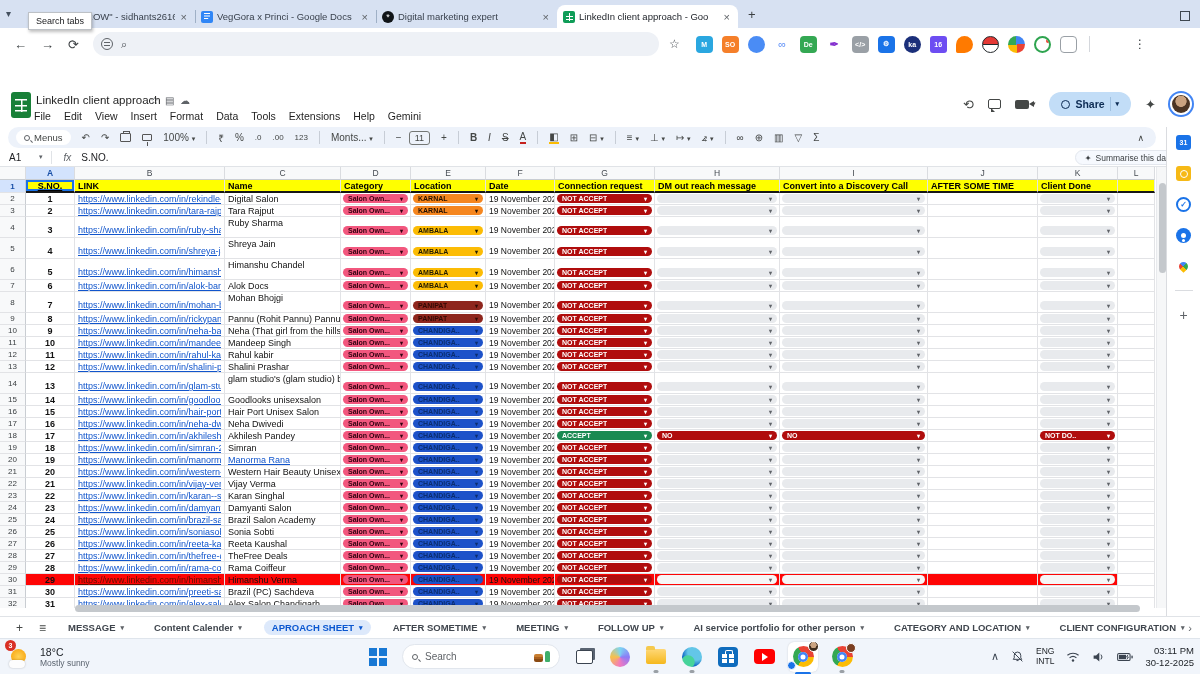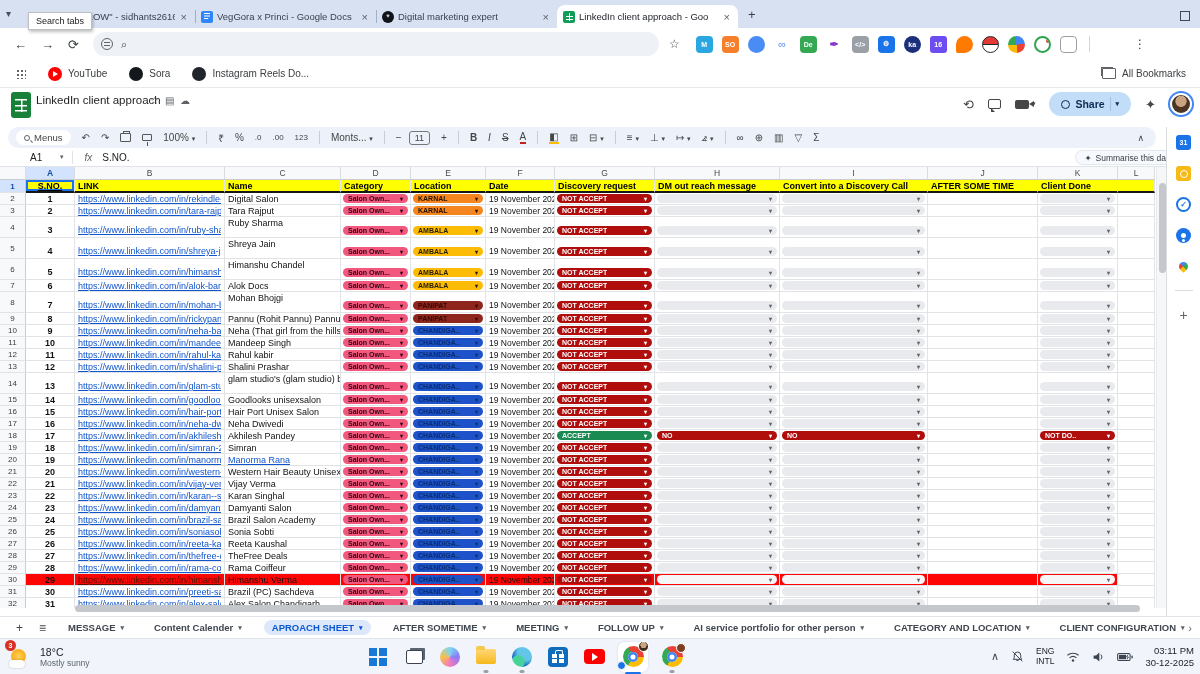--- a/index.html
+++ b/index.html
@@ -102,21 +102,21 @@
   .prn::before{content:"";position:absolute;left:2px;top:-3px;width:5px;height:2px;border:1px solid #555;border-bottom:none}
   .roller{width:10px;height:7px;border:1px solid #555;border-radius:1px;margin-left:11px;position:relative}
   .roller::after{content:"";position:absolute;left:4px;top:7px;width:1px;height:4px;background:#555}
   #fsize{display:inline-block;border:1px solid #747775;border-radius:3px;padding:0 5px;margin-left:7px;font-size:9px;line-height:12px}
   .u-red{border-bottom:2px solid #c5221f}
   .u-yel{border-bottom:2px solid #fbbc04}
   #tb-collapse{position:absolute;right:12px;font-size:9px;color:#444746}
 
   
   #fbar{position:absolute;left:0;top:148px;width:1200px;height:19px;background:#fff;border-bottom:1px solid #e0e3e7;display:flex;align-items:center;font-size:10px;color:#202124}
-  #cellref{margin-left:30px;width:30px}
+  #cellref{margin-left:9px;width:30px}
   #fbar .dd{font-size:7px;color:#5f6368;margin-right:8px}
   #fbar .sep{width:1px;height:13px;background:#e0e3e7}
   #fx{font-style:italic;color:#5f6368;margin:0 10px 0 12px}
   #summarise{position:absolute;right:18px;top:2px;display:flex;align-items:center;gap:4px;background:#f6f9fe;border:1px solid #e3e7ee;border-radius:10px;height:15px;padding:0 8px;font-size:8.5px;color:#3c4043}
 
   
   #grid{position:absolute;left:0;top:167px;width:1156px;height:441px;overflow:hidden;background:#fff}
   .grow{display:grid;grid-template-columns:26px 49px 150px 116px 70px 75px 69px 100px 125px 148px 110px 80px 37px}
   #colheads .ch{height:13px;display:flex;align-items:center;justify-content:center;background:#f8f9fa;border-right:1px solid #dadce0;border-bottom:1px solid #c9cdd2;font-size:8.5px;color:#454b52}
   #colheads .ch.hlh{background:#d3e3fd;color:#174ea6;font-weight:700}
@@ -270,47 +270,39 @@
         <span class="ext ext-pokeball"></span>
         <span class="ext ext-photos"></span>
         <span class="ext ext-c-green"></span>
         <span class="ext ext-puzzle"></span>
       </div>
     <div id="extdivider"></div>
     <div id="b-avatar"></div>
     <span id="dots">⋮</span>
   </div>
 
-  <div id="bmrow">
-    <span id="appsgrid"></span>
-    <span id="bmitems" style="display:flex">
-        <span class="bm">
-          <span class="bmic youtube"></span>
-          <span>YouTube</span>
-        </span>
-        <span class="bm">
-          <span class="bmic sora"></span>
-          <span>Sora</span>
-        </span>
-        <span class="bm">
-          <span class="bmic instagram"></span>
-          <span>Instagram Reels Do...</span>
-        </span>
-      </span>
-    <span id="allbm">
-        <span>All Bookmarks</span>
-      </span>
-  </div>
 
   <div id="shead">
     <div id="slogo"></div>
     <div id="stitle">LinkedIn client approach</div>
     <span class="t-ic" style="left:150px">☆</span>
     <span class="t-ic" style="left:165px">▤</span>
     <span class="t-ic" style="left:180px">☁</span>
+    <div id="smenus">
+        <span>File</span>
+        <span>Edit</span>
+        <span>View</span>
+        <span>Insert</span>
+        <span>Format</span>
+        <span>Data</span>
+        <span>Tools</span>
+        <span>Extensions</span>
+        <span>Help</span>
+        <span>Gemini</span>
+      </div>
     <div id="sh-right">
       <span class="hd-ic">⟲</span>
       <span class="bubble"></span>
       <span style="display:flex;align-items:center;gap:3px">
           <span class="cam"></span>
           <span style="font-size:7px;color:#444">▾</span>
         </span>
       <div id="sharebtn">
         <span class="pers"></span>
         <span>Share</span>
@@ -394,21 +386,21 @@
       </div>
     <div id="rows">
         <div class="grow row hrow">
           <div class="rn hlh">1</div>
           <div class="cell c-sno a1">S.NO.</div>
           <div class="cell ">LINK</div>
           <div class="cell ">Name</div>
           <div class="cell ">Category</div>
           <div class="cell ">Location</div>
           <div class="cell ">Date</div>
-          <div class="cell ">Discovery request</div>
+          <div class="cell ">Connection request</div>
           <div class="cell ">DM out reach message</div>
           <div class="cell ">Convert into a Discovery Call</div>
           <div class="cell ">AFTER SOME TIME</div>
           <div class="cell ">Client Done</div>
           <div class="cell "></div>
         </div>
         <div class="grow row">
           <div class="rn">2</div>
           <div class="cell c-sno">1</div>
           <div class="cell c-link">
@@ -1999,20 +1991,28 @@
       </div>
       <div id="wtext">
         <div class="l1">18°C</div>
         <div class="l2">Mostly sunny</div>
       </div>
     </div>
     <div id="centerdock">
       <div class="tbicon">
           <span id="startic"></span>
         </div>
+      <div id="searchpill">
+        <span class="mag"></span>
+        <span class="ph">Search</span>
+        <span id="sh-art">
+            <span class="stack"></span>
+            <span class="bottle"></span>
+          </span>
+      </div>
       <div class="tbicon">
           <span id="taskview"></span>
         </div>
       <div class="tbicon">
           <span id="copilot"></span>
         </div>
       <div class="tbicon dotind">
           <span id="explorer"></span>
         </div>
       <div class="tbicon dotind">

